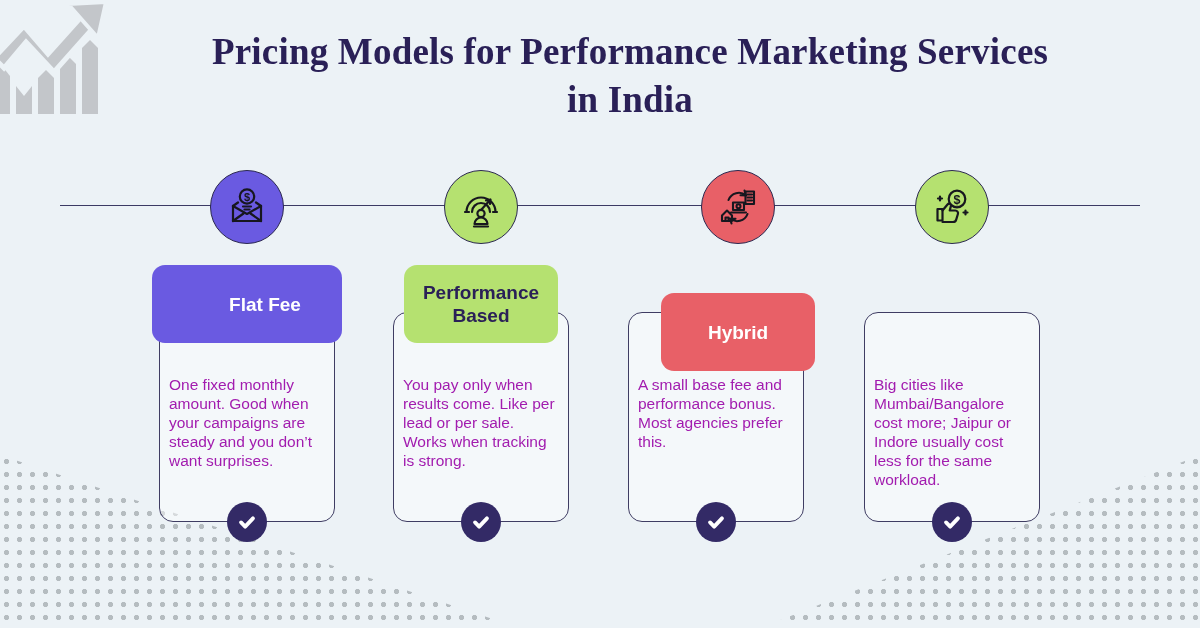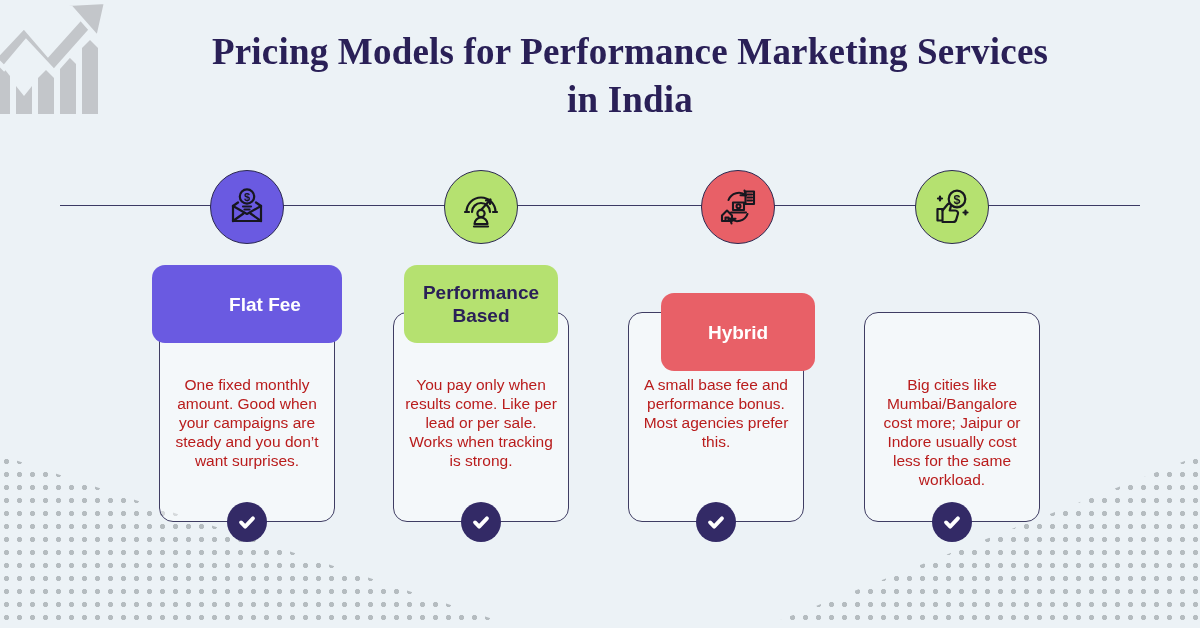--- a/index.html
+++ b/index.html
@@ -36,21 +36,21 @@
     font-weight:700; font-size:19px; line-height:23px;
   }
   .model-label.shift-right{transform:translateX(calc(-50% + 22px));margin-top:28px;}
   .card{
     position:absolute; top:142px; left:30px; width:176px; height:210px;
     box-sizing:border-box; border:1.4px solid #3f3d63; border-radius:14px;
     background:rgba(255,255,255,0.45); z-index:1;
   }
   .desc{
     margin:62px auto 0; width:156px;
-    text-align:center; color:#b91c1c;
+    text-align:left; color:#a21caf;
     font-size:15.5px; line-height:19px;
   }
   .check-badge{
     position:absolute; top:332px; left:50%; margin-left:-20px;
     width:40px; height:40px; border-radius:50%; background:#332a66;
     display:flex; align-items:center; justify-content:center; z-index:4;
   }
   .check-badge svg{width:22px; height:22px;}
   
   .dots{

